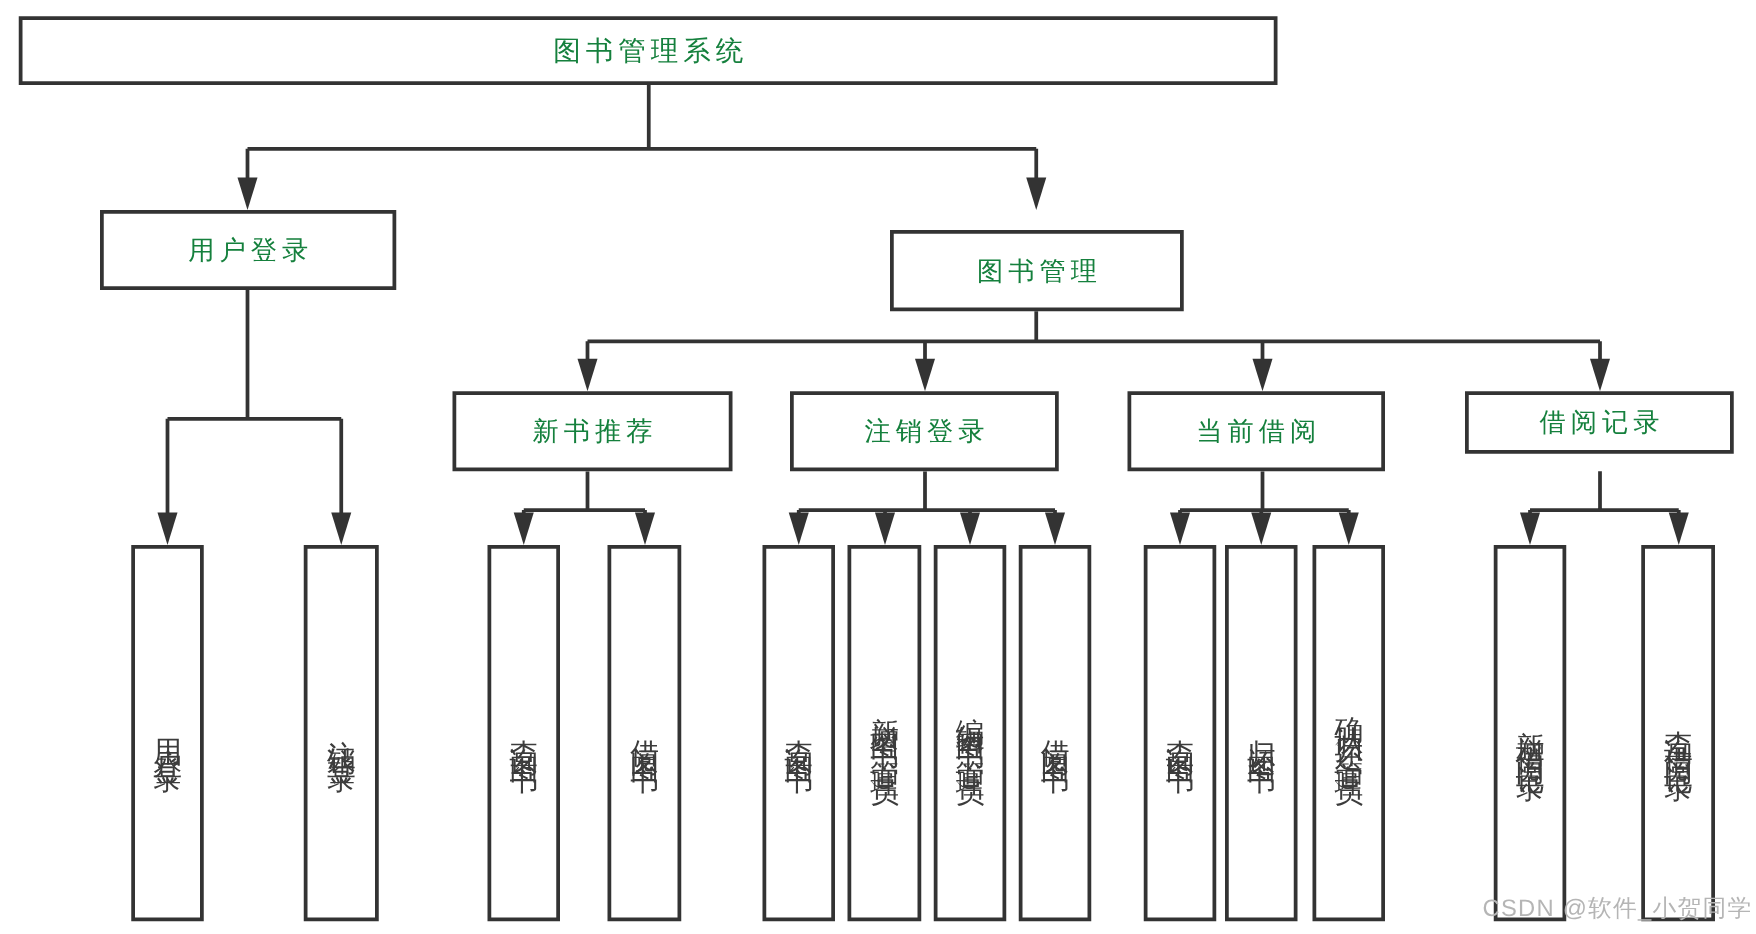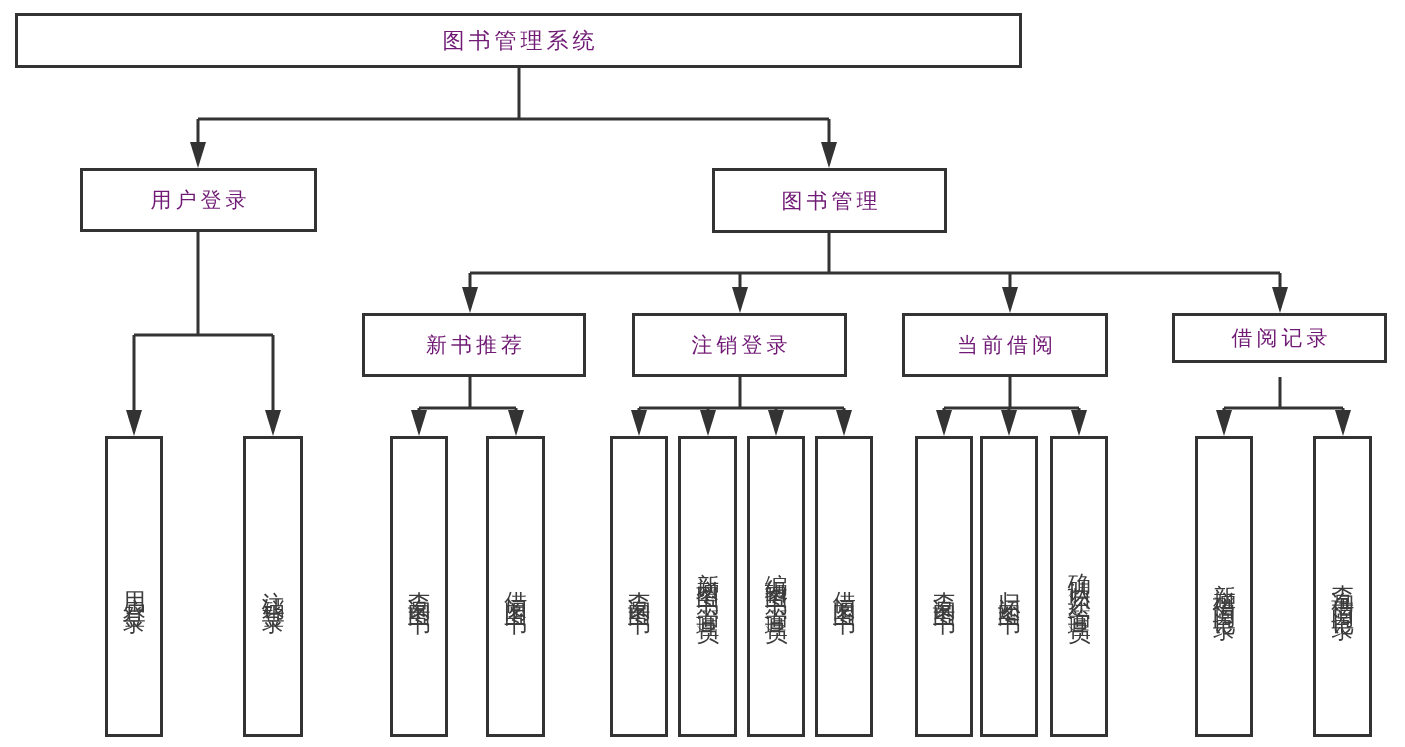--- a/index.html
+++ b/index.html
@@ -36,21 +36,21 @@
     border: 3px solid #333333;
     background: #ffffff;
     display: flex;
     align-items: center;
     justify-content: center;
     z-index: 1;
   }
   .box .hlabel {
     font-size: 21px;
     letter-spacing: 4px;
-    color: #701a75;
+    color: #15803d;
     white-space: nowrap;
     text-indent: 4px;
     text-align: center;
   }
   .box.root .hlabel {
     font-size: 22px;
   }
   .box .vlabel {
     writing-mode: vertical-rl;
     font-size: 23px;
@@ -111,21 +111,21 @@
     <polygon points="1335,410 1351,410 1343,436"></polygon>
   </svg>
 
   <div class="box root" style="left:15px; top:13px; width:1007px; height:55px;">
     <span class="hlabel">图书管理系统</span>
   </div>
 
   <div class="box" style="left:80px; top:168px; width:237px; height:64px;">
     <span class="hlabel">用户登录</span>
   </div>
-  <div class="box" style="left:712px; top:168px; width:235px; height:65px;">
+  <div class="box" style="left:712px; top:184px; width:235px; height:65px;">
     <span class="hlabel">图书管理</span>
   </div>
 
   <div class="box" style="left:362px; top:313px; width:224px; height:64px;">
     <span class="hlabel">新书推荐</span>
   </div>
   <div class="box" style="left:632px; top:313px; width:215px; height:64px;">
     <span class="hlabel">注销登录</span>
   </div>
   <div class="box" style="left:902px; top:313px; width:206px; height:64px;">
@@ -172,14 +172,15 @@
     <span class="vlabel">确认归还（管理员）</span>
   </div>
 
   <div class="box" style="left:1195px; top:436px; width:58px; height:301px;">
     <span class="vlabel">新增借阅记录</span>
   </div>
   <div class="box" style="left:1313px; top:436px; width:59px; height:301px;">
     <span class="vlabel">查询借阅记录</span>
   </div>
 
+  <div class="watermark">CSDN @软件_小贺同学</div>
 
 </div>
 
 </body></html>

